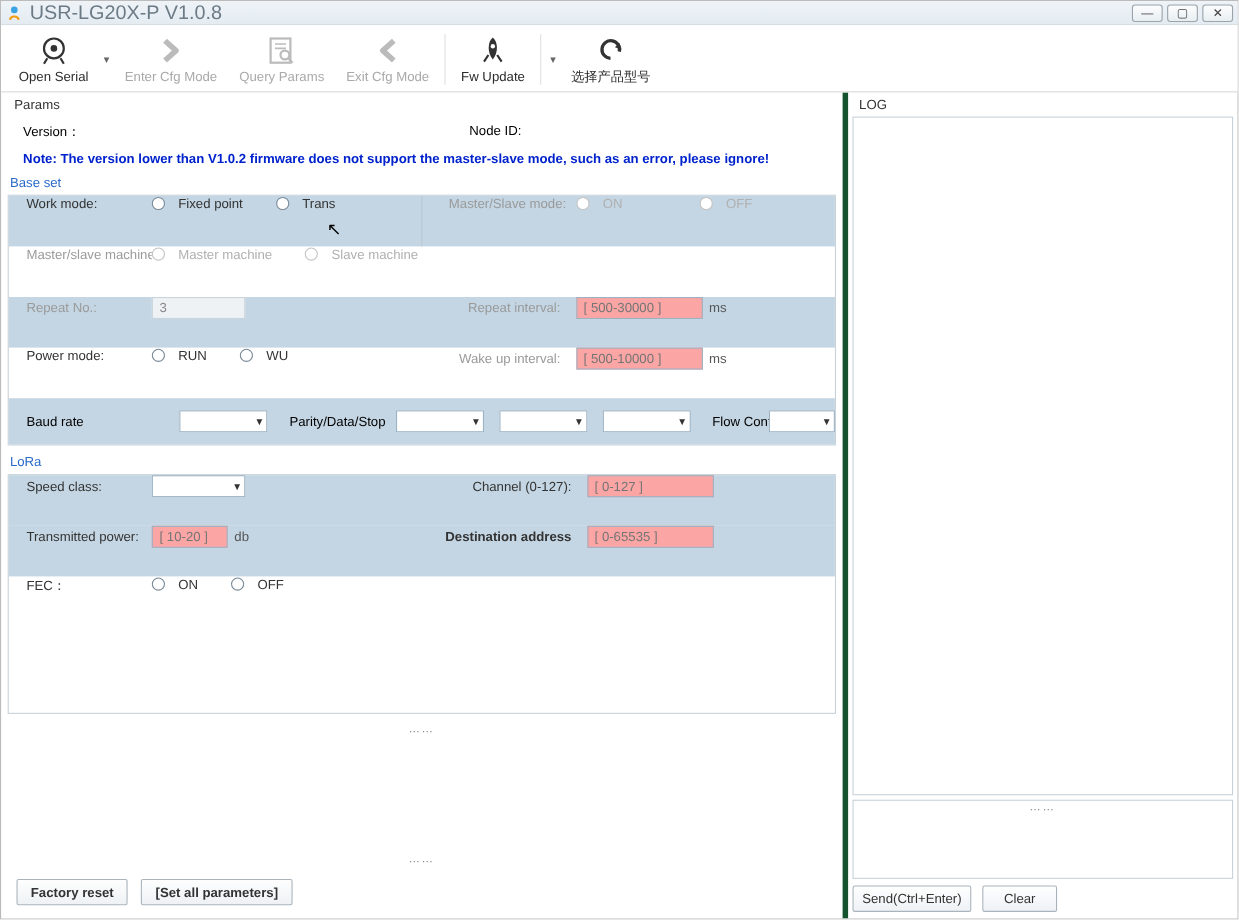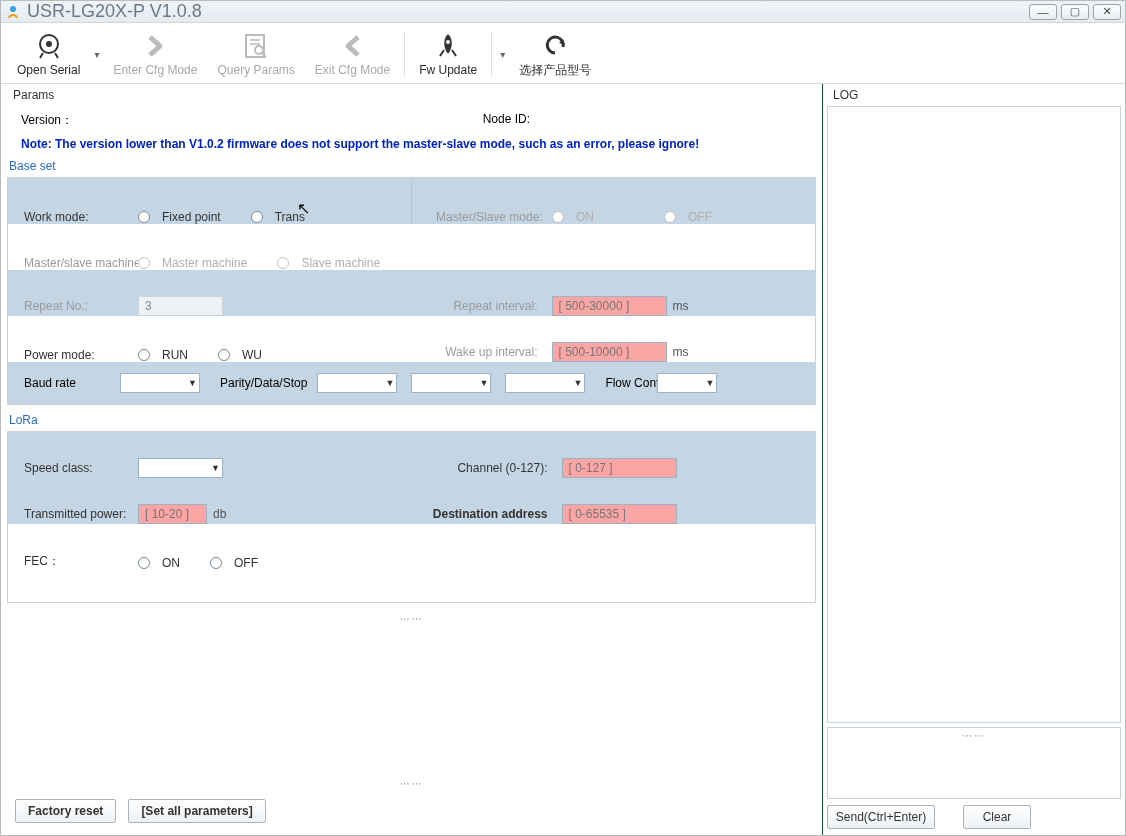--- a/index.html
+++ b/index.html
@@ -19,32 +19,32 @@
 .tbtn { display:flex; flex-direction:column; align-items:center; justify-content:center; padding:2px 10px; color:#2b2b2b; cursor:pointer; position:relative; }
 .tbtn.disabled { color:#a9a9a9; }
 .tbtn .ticon { height:30px; display:flex; align-items:center; justify-content:center; }
 .tbtn .tlabel { font-size:12px; margin-top:2px; white-space:nowrap; }
 .tdrop { display:flex; align-items:center; justify-content:center; padding:0 4px; color:#666; font-size:10px; cursor:pointer; }
 .tsep { width:1px; background:#e0e0e0; margin:6px 4px; }
 
 
 .main { flex:1; display:flex; overflow:hidden; }
 .left { flex:1; display:flex; flex-direction:column; padding:0 6px 6px 6px; overflow:hidden; }
-.right { width:303px; border-left:1px solid #14532d; display:flex; flex-direction:column; padding:0 4px 6px 4px; }
+.right { width:359px; border-left:5px solid #14532d; display:flex; flex-direction:column; padding:0 4px 6px 4px; }
 
 .panel-label { color:#333; font-size:12px; padding:4px 6px 2px 6px; }
 .section-label { color:#2a6bc9; font-size:12px; padding:2px 0 2px 2px; }
 
 .info-row { display:flex; padding:8px 14px 4px 14px; }
 .info-row .field { display:flex; gap:12px; }
 .note { color:#0022cc; font-weight:bold; padding:4px 14px 6px 14px; font-size:12px; }
 
 .groupbox { border:1px solid #c8d2da; background:#fff; margin:2px 0 6px 0; }
 
-.row { display:flex; align-items:flex-end; height:46px; }
+.row { display:flex; align-items:flex-start; height:46px; }
 .row.shade { background:#c4d6e3; }
 .row .label { width:130px; padding-left:16px; color:#333; }
 .row .label.dis, .row .cell.dis { color:#9a9a9a; }
 .row .half { width:50%; display:flex; align-items:center; }
 .row .half .label { width:130px; }
 
 .vdiv { width:1px; background:#b8c6d2; align-self:stretch; }
 
 .radio { display:inline-flex; align-items:center; gap:12px; margin-right:30px; color:#333; cursor:pointer; }
 .radio .dot { width:12px; height:12px; border:1px solid #7a8a97; border-radius:50%; background:#fff; display:inline-block; }
@@ -52,32 +52,32 @@
 .radio.dis .dot { border-color:#c4c4c4; }
 
 input.txt { height:20px; border:1px solid #9db2c3; background:#fca5a5; padding:0 6px; font-size:12px; width:115px; }
 input.txt.dis { background:#eef2f5; color:#888; border-color:#c9d4dc; }
 .unit { color:#555; margin-left:6px; }
 
 .combo { width:80px; height:20px; border:1px solid #9db2c3; background:#fff; display:inline-flex; align-items:center; justify-content:flex-end; padding:0 2px; cursor:pointer; }
 .combo .arrow { font-size:9px; color:#333; }
 
 .baudrow { display:flex; align-items:center; height:42px; background:#c4d6e3; }
-.baudrow .blabel { padding-left:16px; width:112px; }
+.baudrow .blabel { padding-left:16px; width:156px; }
 
 .dots { text-align:center; color:#888; letter-spacing:2px; padding:4px 0; font-size:10px; }
 
 .footer-btns { display:flex; gap:12px; padding:6px 8px; }
 .btn { height:24px; padding:0 12px; border:1px solid #a8b3bc; background:linear-gradient(#fefefe,#eef2f5); border-radius:2px; cursor:pointer; display:inline-flex; align-items:center; font-weight:bold; color:#333; }
 .btn.plain { font-weight:normal; }
 
 .logbox { flex:1; border:1px solid #c8d2da; background:#fff; margin:2px 0 4px 0; }
 .cmdbox { height:72px; border:1px solid #c8d2da; background:#fff; margin-bottom:6px; position:relative; }
 .cmdbox .dots { position:absolute; top:-2px; left:0; right:0; }
-.rbuttons { display:flex; gap:28px; }
+.rbuttons { display:flex; gap:10px; }
 .rbuttons .btn { flex:0 0 auto; width:108px; justify-content:center; font-weight:normal; }
 .rbuttons .btn:last-child { width:68px; }
 
 .cursor-glyph { position:absolute; left:296px; top:115px; pointer-events:none; font-size:16px; color:#000; }
 </style>
 </head>
 <body>
 
 <div class="window">
 
@@ -281,21 +281,21 @@
           <span style="width:20px;"></span>
           <span style="overflow:hidden;white-space:nowrap;width:52px;">Flow Control</span>
           <span class="combo" style="width:60px;">
               <span class="arrow">▼</span>
             </span>
         </div>
       </div>
 
       <div class="section-label">LoRa</div>
 
-      <div class="groupbox" style="padding-bottom:32px;">
+      <div class="groupbox" style="padding-bottom:78px;">
         <div class="row shade">
           <div class="half">
             <span class="label">Speed class:</span>
             <span class="combo" style="width:85px;">
                 <span class="arrow">▼</span>
               </span>
           </div>
           <div class="half">
             <span class="label" style="width:150px;text-align:right;padding-right:14px;">Channel (0-127):</span>
             <input class="txt" placeholder="[ 0-127 ]" style="">

